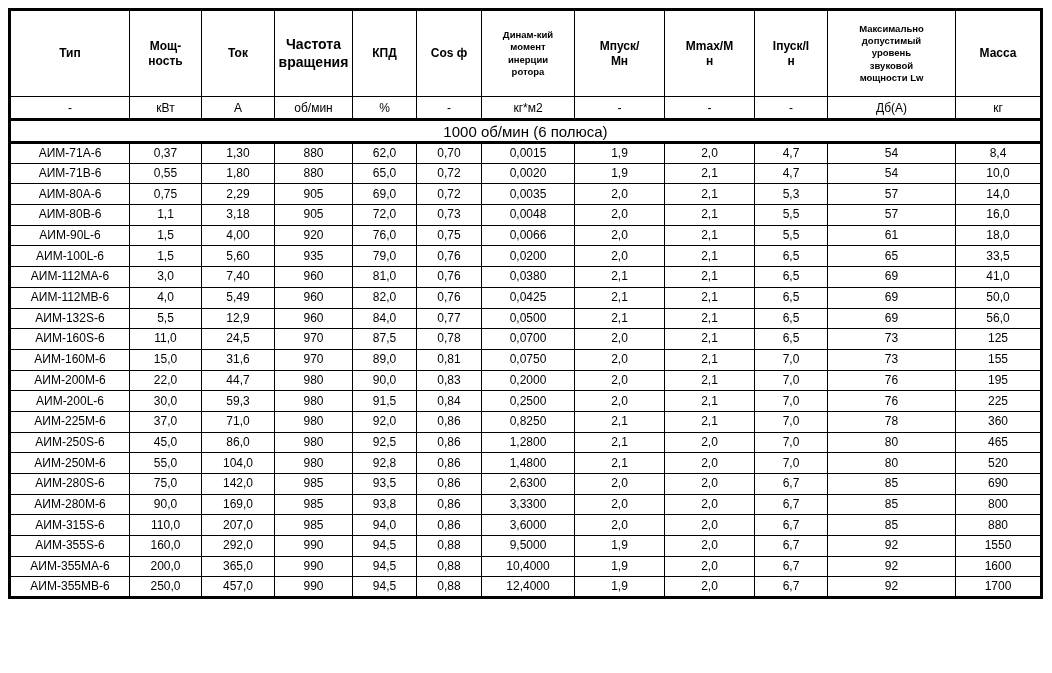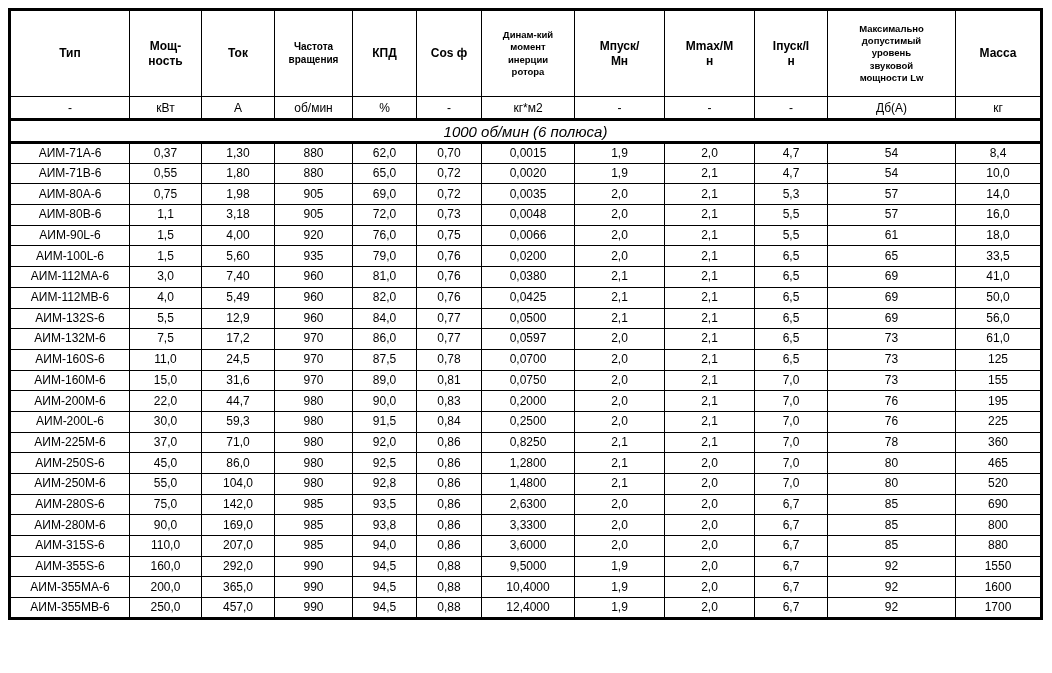--- a/index.html
+++ b/index.html
@@ -34,34 +34,33 @@
   col.c4{width:64px} col.c5{width:65px} col.c6{width:93px} col.c7{width:90px}
   col.c8{width:90px} col.c9{width:73px} col.c10{width:128px} col.c11{width:86px}
 
   tr.hdr { height: 87px; }
   tr.hdr th {
     font-weight: bold;
     font-size: 12px;
     line-height: 1.25;
     white-space: pre-line;
   }
-  tr.hdr th:nth-child(4) { font-size: 10px; }
+  tr.hdr th:nth-child(4) { font-size: 14px; }
   tr.hdr th:nth-child(7),
   tr.hdr th:nth-child(11) { font-size: 9.5px; line-height: 1.3; }
 
   tr.units { height: 23px; }
   tr.units th {
     font-weight: normal;
     font-size: 12px;
     border-bottom: 3px solid #000000;
   }
 
   tr.section td {
     height: 23px;
-    font-style: italic;
     font-size: 15px;
     border-bottom: 3px solid #000000;
     border-top: 3px solid #000000;
   }
 
   tr.r { height: 20.7px; }
   tr.r td { font-size: 12px; line-height: 1.1; }
 </style>
 </head>
 <body>
@@ -152,21 +151,21 @@
           <td>0,0020</td>
           <td>1,9</td>
           <td>2,1</td>
           <td>4,7</td>
           <td>54</td>
           <td>10,0</td>
         </tr>
         <tr class="r">
           <td>АИМ-80А-6</td>
           <td>0,75</td>
-          <td>1,98</td>
+          <td>2,29</td>
           <td>905</td>
           <td>69,0</td>
           <td>0,72</td>
           <td>0,0035</td>
           <td>2,0</td>
           <td>2,1</td>
           <td>5,3</td>
           <td>57</td>
           <td>14,0</td>
         </tr>
@@ -246,34 +245,20 @@
           <td>12,9</td>
           <td>960</td>
           <td>84,0</td>
           <td>0,77</td>
           <td>0,0500</td>
           <td>2,1</td>
           <td>2,1</td>
           <td>6,5</td>
           <td>69</td>
           <td>56,0</td>
-        </tr>
-        <tr class="r">
-          <td>АИМ-132М-6</td>
-          <td>7,5</td>
-          <td>17,2</td>
-          <td>970</td>
-          <td>86,0</td>
-          <td>0,77</td>
-          <td>0,0597</td>
-          <td>2,0</td>
-          <td>2,1</td>
-          <td>6,5</td>
-          <td>73</td>
-          <td>61,0</td>
         </tr>
         <tr class="r">
           <td>АИМ-160S-6</td>
           <td>11,0</td>
           <td>24,5</td>
           <td>970</td>
           <td>87,5</td>
           <td>0,78</td>
           <td>0,0700</td>
           <td>2,0</td>

